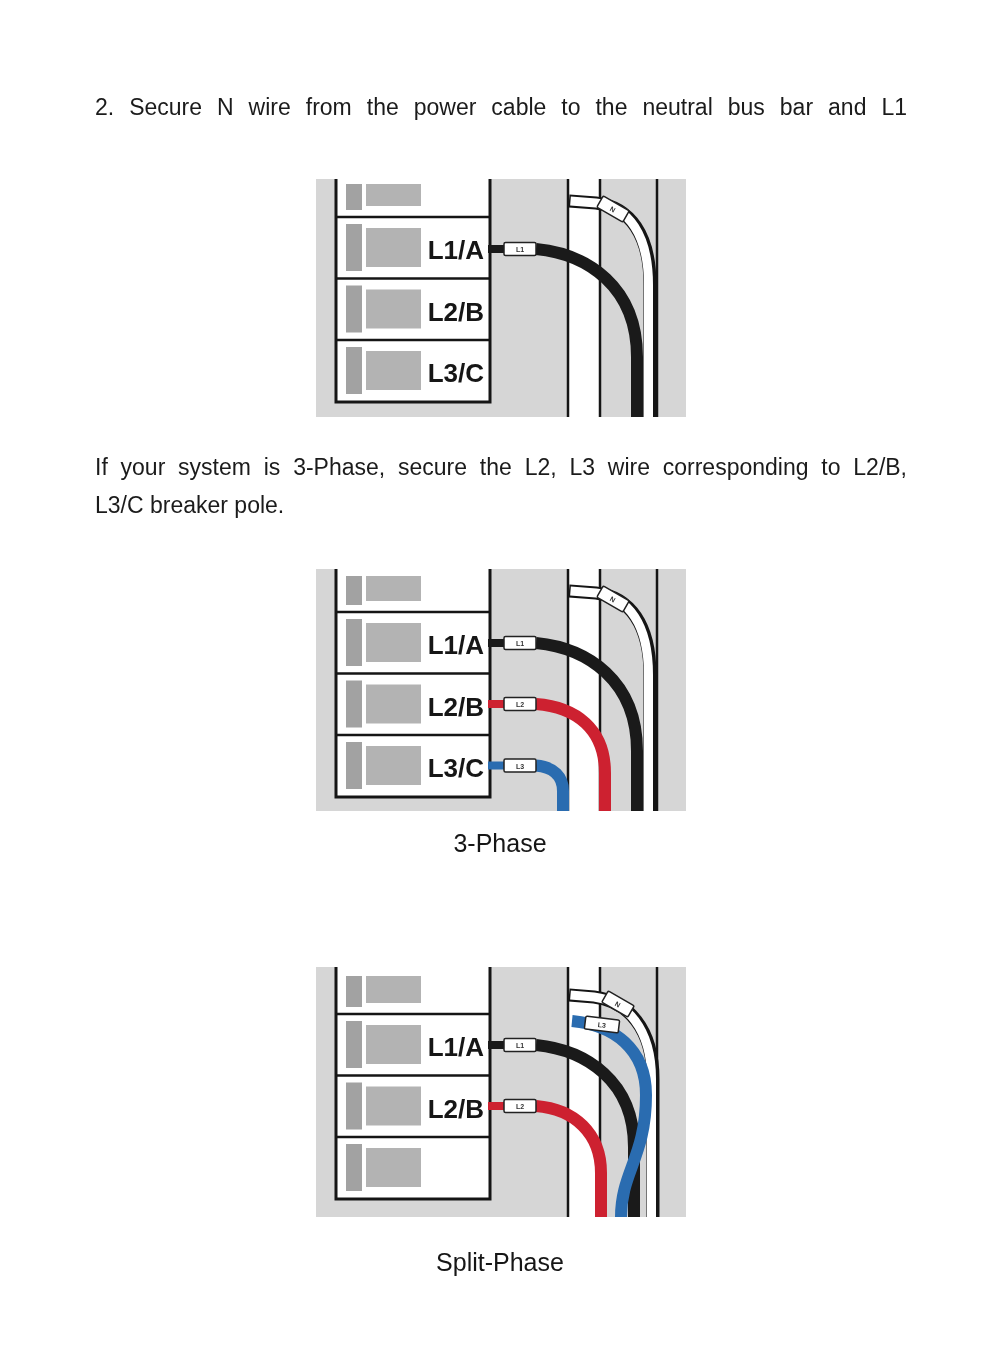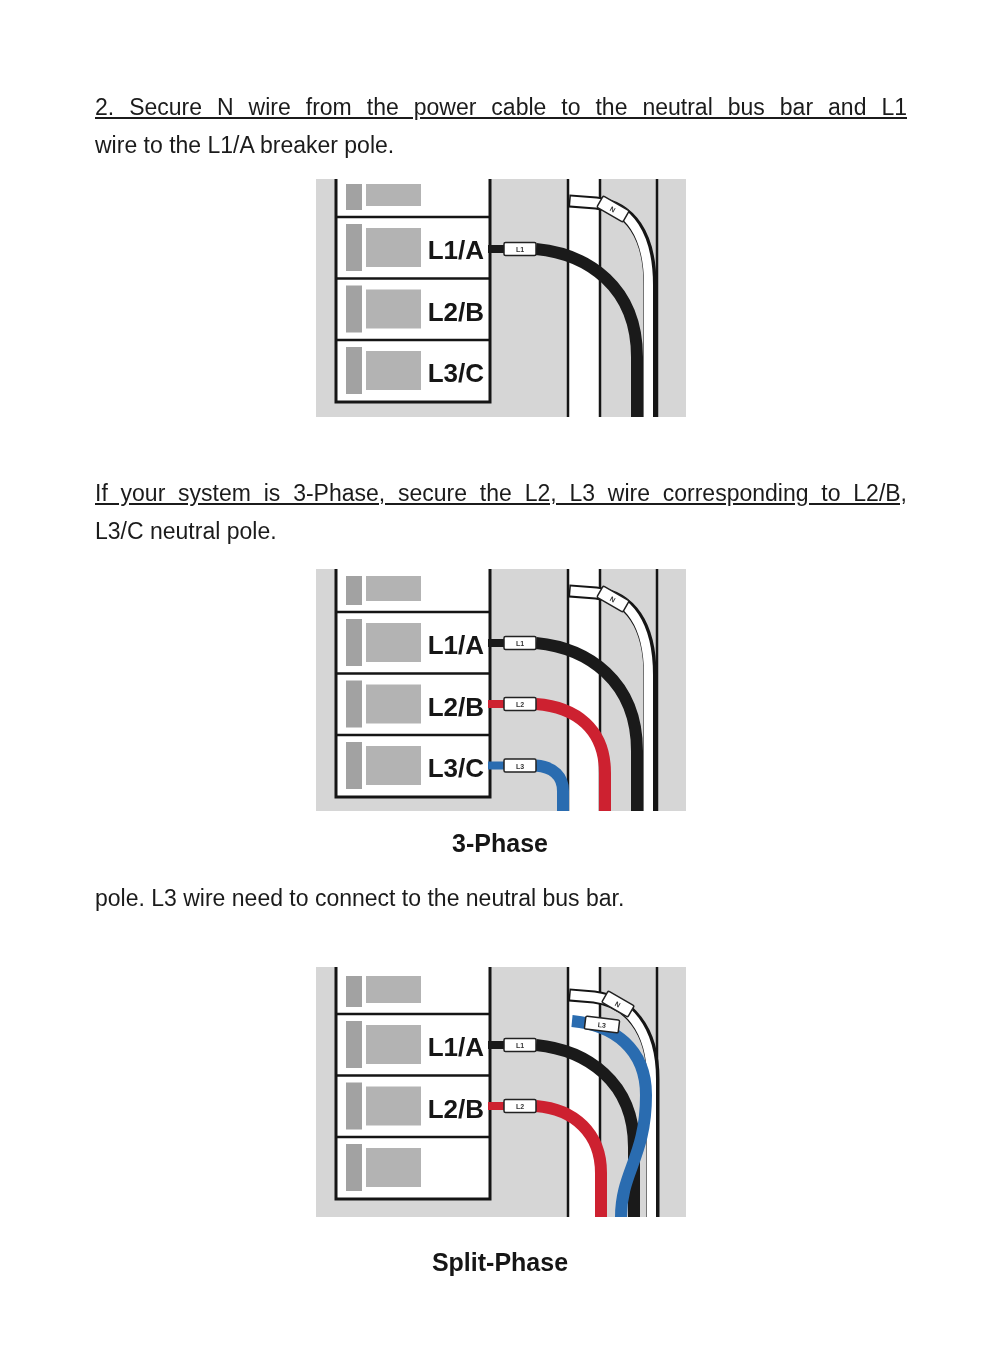--- a/index.html
+++ b/index.html
@@ -2,33 +2,32 @@
 <html><head>
 <meta charset="utf-8">
 <style>
   html,body{margin:0;padding:0;}
   body{
     width:1000px;height:1353px;position:relative;background:#ffffff;
     font-family:"Liberation Sans", sans-serif;color:#1b1b1b;
   }
   .para{position:absolute;left:95px;width:812px;font-size:23px;}
   .pline{line-height:38px;white-space:nowrap;}
-  .pline.just{white-space:normal;text-align:justify;text-align-last:justify;text-decoration:underline;}
+  .pline.just{white-space:normal;text-align:justify;text-align-last:justify;}
   .caption{position:absolute;left:0;width:1000px;text-align:center;
-    font-size:25px;font-weight:700;color:#161616;}
+    font-size:25px;font-weight:400;color:#161616;}
   .diag{position:absolute;left:316px;}
   svg text.blabel{font-family:"Liberation Sans",sans-serif;font-weight:700;font-size:26px;fill:#161616;}
   svg text.ferr{font-family:"Liberation Sans",sans-serif;font-weight:700;font-size:7px;fill:#333;text-anchor:middle;}
 </style>
 </head>
 <body>
 
 <div class="para" style="top:88px">
   <div class="pline just">2. Secure N wire from the power cable to the neutral bus bar and L1</div>
-  <div class="pline">wire to the L1/A breaker pole.</div>
 </div>
 
 <svg class="diag" style="top:179px" width="370" height="238" viewBox="0 0 370 238">
   <rect x="0" y="0" width="370" height="238" fill="#d6d6d6"></rect>
   <rect x="252" y="0" width="32" height="238" fill="#ffffff"></rect>
   <g stroke="#151515" stroke-width="2.5">
     <line x1="252" y1="0" x2="252" y2="238"></line>
     <line x1="284" y1="0" x2="284" y2="238"></line>
     <line x1="341" y1="0" x2="341" y2="238"></line>
   </g>
@@ -60,23 +59,23 @@
   <g>
     <rect x="188" y="63.5" width="32" height="13" rx="1.5" fill="#ffffff" stroke="#222" stroke-width="1.5"></rect>
     <text class="ferr" x="204" y="73">L1</text>
   </g>
   <g transform="translate(297,30) rotate(30)">
     <rect x="-15" y="-6.5" width="30" height="13" rx="1.5" fill="#ffffff" stroke="#222" stroke-width="1.5"></rect>
     <text class="ferr" x="0" y="3">N</text>
   </g>
 </svg>
 
-<div class="para" style="top:474px">
+<div class="para" style="top:448px">
   <div class="pline just">If your system is 3-Phase, secure the L2, L3 wire corresponding to L2/B,</div>
-  <div class="pline">L3/C neutral pole.</div>
+  <div class="pline">L3/C breaker pole.</div>
 </div>
 
 <svg class="diag" style="top:569px" width="370" height="242" viewBox="0 0 370 242">
   <rect x="0" y="0" width="370" height="242" fill="#d6d6d6"></rect>
   <rect x="252" y="0" width="32" height="242" fill="#ffffff"></rect>
   <g stroke="#151515" stroke-width="2.5">
     <line x1="252" y1="0" x2="252" y2="242"></line>
     <line x1="284" y1="0" x2="284" y2="242"></line>
     <line x1="341" y1="0" x2="341" y2="242"></line>
   </g>
@@ -123,21 +122,20 @@
   </g>
   <g transform="translate(297,30) rotate(30)">
     <rect x="-15" y="-6.5" width="30" height="13" rx="1.5" fill="#ffffff" stroke="#222" stroke-width="1.5"></rect>
     <text class="ferr" x="0" y="3">N</text>
   </g>
 </svg>
 
 <div class="caption" style="top:829px">3-Phase</div>
 
 <div class="para" style="top:879px">
-  <div class="pline">pole. L3 wire need to connect to the neutral bus bar.</div>
 </div>
 
 <svg class="diag" style="top:967px" width="370" height="250" viewBox="0 0 370 250">
   <rect x="0" y="0" width="370" height="250" fill="#d6d6d6"></rect>
   <rect x="252" y="0" width="32" height="250" fill="#ffffff"></rect>
   <g stroke="#151515" stroke-width="2.5">
     <line x1="252" y1="0" x2="252" y2="250"></line>
     <line x1="284" y1="0" x2="284" y2="250"></line>
     <line x1="341" y1="0" x2="341" y2="250"></line>
   </g>

